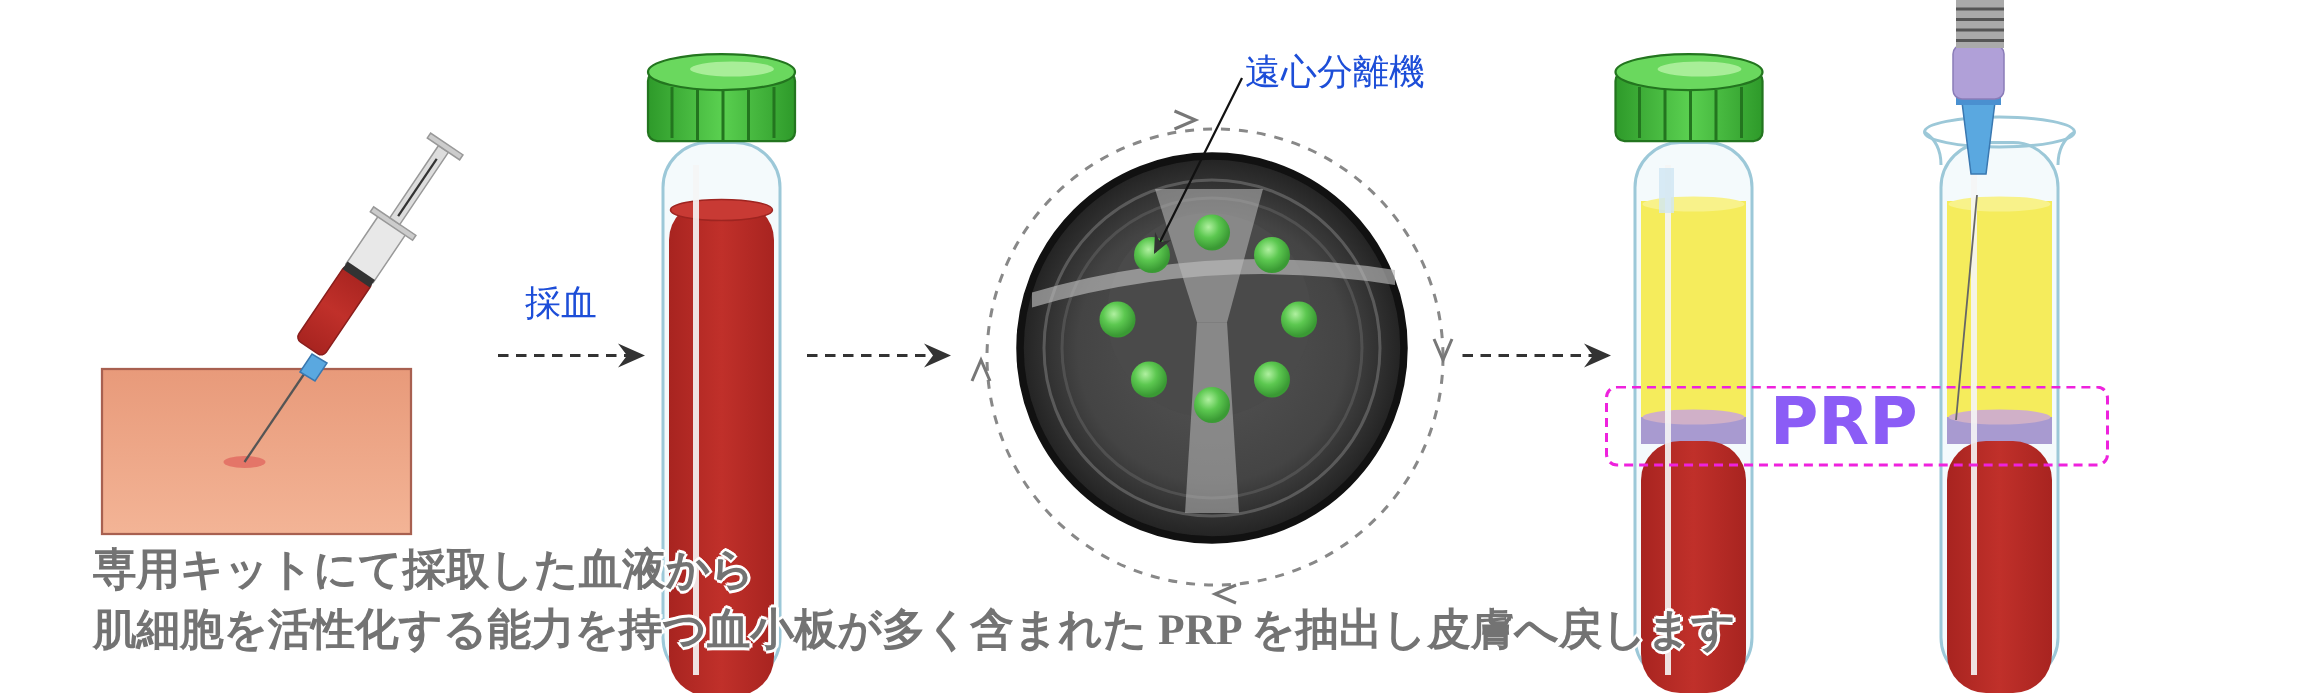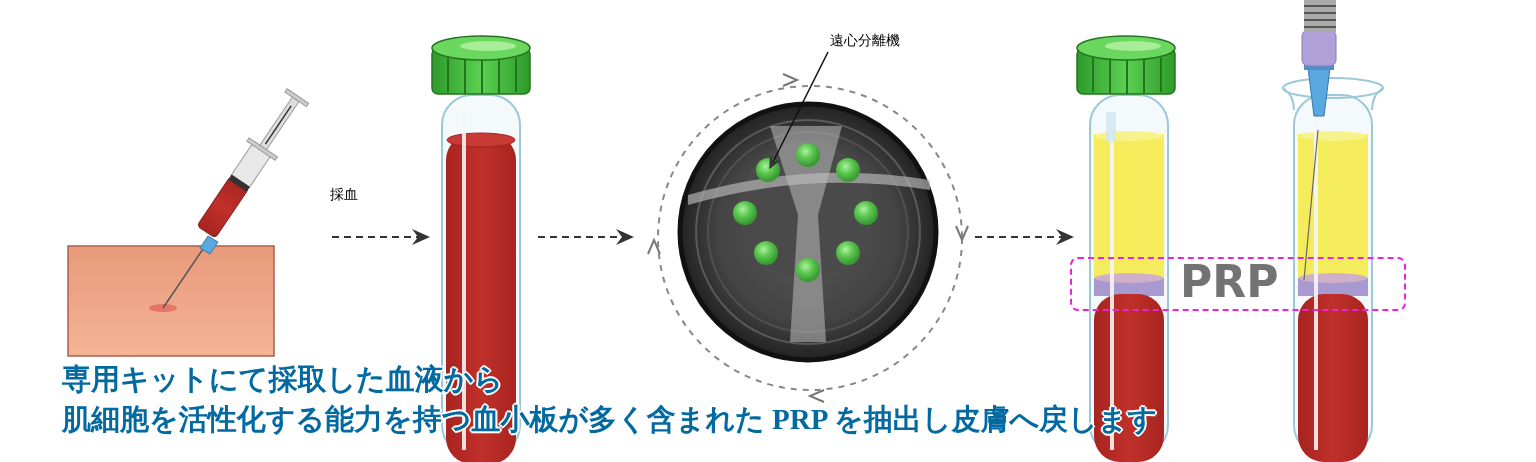--- a/index.html
+++ b/index.html
@@ -1,22 +1,22 @@
 <!DOCTYPE html>
 <html><head>
 <meta charset="utf-8">
 <style>
   html, body { margin:0; padding:0; background:#ffffff; }
   body { width:1536px; height:462px; position:relative; overflow:hidden; font-family:"DejaVu Sans", sans-serif; }
   .abs { position:absolute; }
-  .label { font-family:"DejaVu Sans", sans-serif; color:#000000; font-size:14px; white-space:nowrap; }
-  .caption { font-family:"DejaVu Sans", sans-serif; font-weight:bold; color:#0369a1; font-size:29px; white-space:nowrap; letter-spacing:0px;
+  .label { font-family:"DejaVu Sans", sans-serif; color:#1d4ed8; font-size:24px; white-space:nowrap; }
+  .caption { font-family:"DejaVu Sans", sans-serif; font-weight:bold; color:#737373; font-size:29px; white-space:nowrap; letter-spacing:0px;
     text-shadow: 2px 0 0 #fff, -2px 0 0 #fff, 0 2px 0 #fff, 0 -2px 0 #fff, 1px 1px 0 #fff, -1px -1px 0 #fff, 1px -1px 0 #fff, -1px 1px 0 #fff; }
   .prp-box { border:2px dashed #ee22dd; border-radius:8px; }
-  .prp-text { color:#737373; font-weight:bold; font-size:44px; font-family:"DejaVu Sans", sans-serif; }
+  .prp-text { color:#8b5cf6; font-weight:bold; font-size:44px; font-family:"DejaVu Sans", sans-serif; }
   svg { position:absolute; left:0; top:0; }
 </style>
 </head>
 <body>
 
 <svg width="1536" height="462" viewBox="0 0 1536 462">
   <defs>
     <linearGradient id="skinGrad" x1="0" y1="0" x2="0" y2="1">
       <stop offset="0" stop-color="#e89a7a"></stop>
       <stop offset="1" stop-color="#f3b496"></stop>
@@ -165,20 +165,20 @@
     <rect x="1304" y="0" width="32" height="32" fill="#aaa"></rect>
     <g stroke="#555" stroke-width="2">
       <line x1="1304" y1="6" x2="1336" y2="6"></line>
       <line x1="1304" y1="13" x2="1336" y2="13"></line>
       <line x1="1304" y1="20" x2="1336" y2="20"></line>
       <line x1="1304" y1="27" x2="1336" y2="27"></line>
     </g>
   </g>
 </svg>
 
-<div class="abs label" style="left:330px;top:186px;">採血</div>
+<div class="abs label" style="left:350px;top:186px;">採血</div>
 <div class="abs label" style="left:830px;top:32px;">遠心分離機</div>
 
 <div class="abs prp-box" style="left:1070px;top:257px;width:332px;height:50px;"></div>
 <div class="abs prp-text" style="left:1180px;top:256px;">PRP</div>
 
 <div class="abs caption" style="left:62px;top:360px;">専用キットにて採取した血液から</div>
 <div class="abs caption" style="left:62px;top:400px;font-family:Liberation Serif, serif;">肌細胞を活性化する能力を持つ血小板が多く含まれた PRP を抽出し皮膚へ戻します</div>
 
 </body></html>

